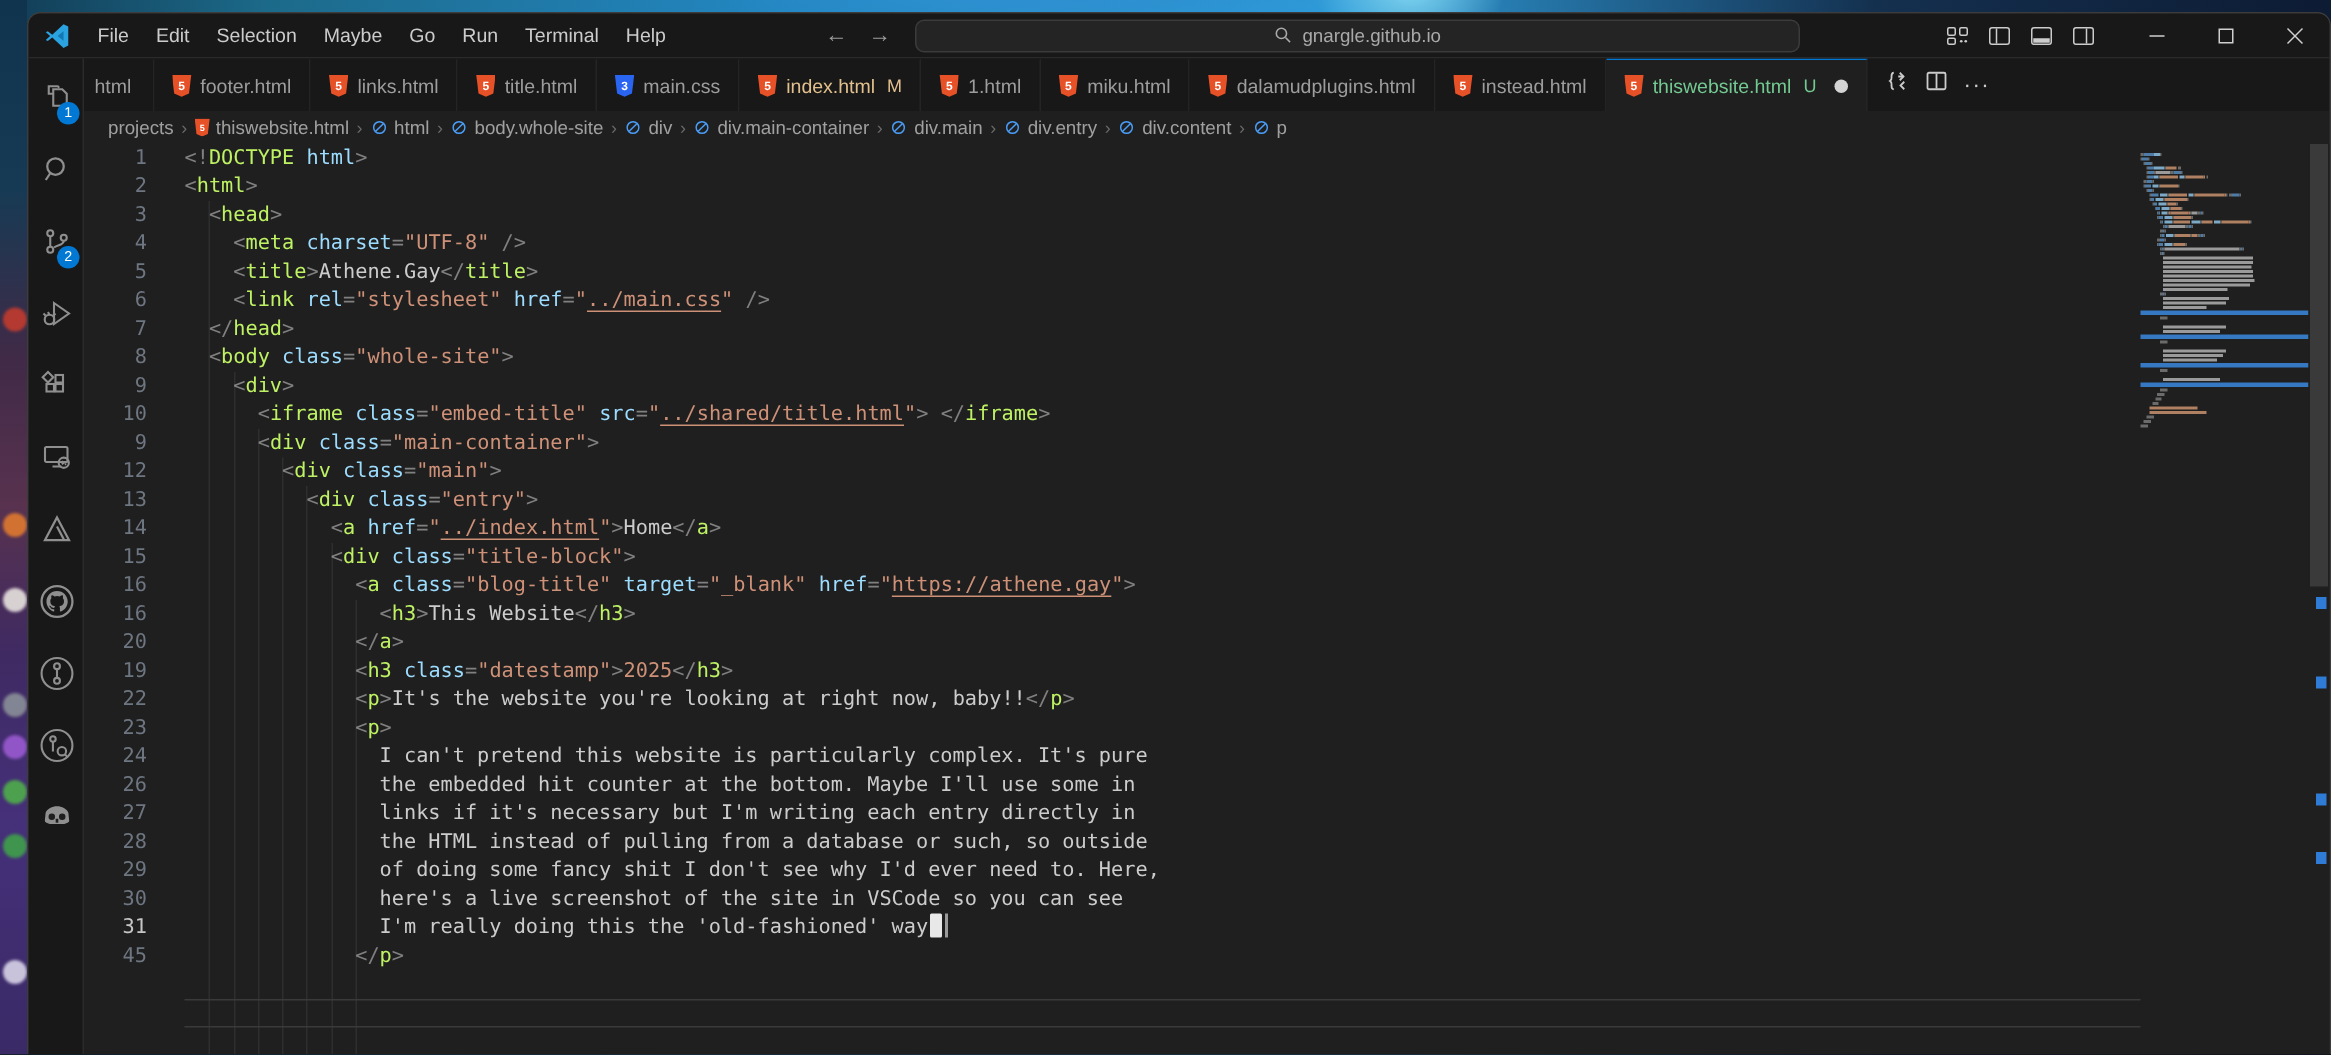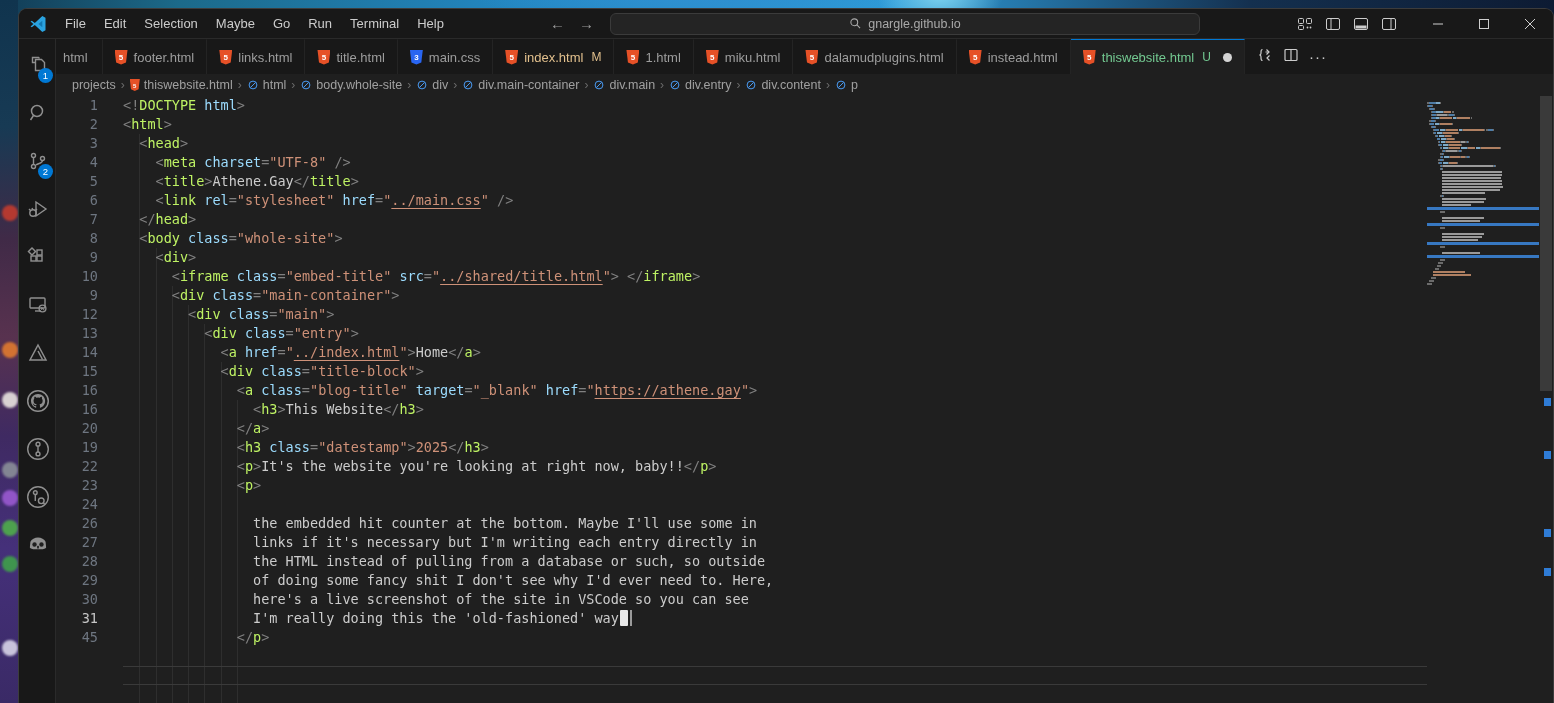--- a/index.html
+++ b/index.html
@@ -479,21 +479,21 @@
               <div class="line"><span class="ln">12</span><span><span class="tok-x">        </span><span class="tok-p">&lt;</span><span class="tok-t">div</span><span class="tok-x"> </span><span class="tok-a">class</span><span class="tok-p">=</span><span class="tok-s">"main"</span><span class="tok-p">&gt;</span></span></div>
               <div class="line"><span class="ln">13</span><span><span class="tok-x">          </span><span class="tok-p">&lt;</span><span class="tok-t">div</span><span class="tok-x"> </span><span class="tok-a">class</span><span class="tok-p">=</span><span class="tok-s">"entry"</span><span class="tok-p">&gt;</span></span></div>
               <div class="line"><span class="ln">14</span><span><span class="tok-x">            </span><span class="tok-p">&lt;</span><span class="tok-t">a</span><span class="tok-x"> </span><span class="tok-a">href</span><span class="tok-p">=</span><span class="tok-s">"</span><span class="tok-l">../index.html</span><span class="tok-s">"</span><span class="tok-p">&gt;</span><span class="tok-x">Home</span><span class="tok-p">&lt;/</span><span class="tok-t">a</span><span class="tok-p">&gt;</span></span></div>
               <div class="line"><span class="ln">15</span><span><span class="tok-x">            </span><span class="tok-p">&lt;</span><span class="tok-t">div</span><span class="tok-x"> </span><span class="tok-a">class</span><span class="tok-p">=</span><span class="tok-s">"title-block"</span><span class="tok-p">&gt;</span></span></div>
               <div class="line"><span class="ln">16</span><span><span class="tok-x">              </span><span class="tok-p">&lt;</span><span class="tok-t">a</span><span class="tok-x"> </span><span class="tok-a">class</span><span class="tok-p">=</span><span class="tok-s">"blog-title"</span><span class="tok-x"> </span><span class="tok-a">target</span><span class="tok-p">=</span><span class="tok-s">"_blank"</span><span class="tok-x"> </span><span class="tok-a">href</span><span class="tok-p">=</span><span class="tok-s">"</span><span class="tok-l">https://athene.gay</span><span class="tok-s">"</span><span class="tok-p">&gt;</span></span></div>
               <div class="line"><span class="ln">16</span><span><span class="tok-x">                </span><span class="tok-p">&lt;</span><span class="tok-t">h3</span><span class="tok-p">&gt;</span><span class="tok-x">This Website</span><span class="tok-p">&lt;/</span><span class="tok-t">h3</span><span class="tok-p">&gt;</span></span></div>
               <div class="line"><span class="ln">20</span><span><span class="tok-x">              </span><span class="tok-p">&lt;/</span><span class="tok-t">a</span><span class="tok-p">&gt;</span></span></div>
               <div class="line"><span class="ln">19</span><span><span class="tok-x">              </span><span class="tok-p">&lt;</span><span class="tok-t">h3</span><span class="tok-x"> </span><span class="tok-a">class</span><span class="tok-p">=</span><span class="tok-s">"datestamp"</span><span class="tok-p">&gt;</span><span class="tok-n">2025</span><span class="tok-p">&lt;/</span><span class="tok-t">h3</span><span class="tok-p">&gt;</span></span></div>
               <div class="line"><span class="ln">22</span><span><span class="tok-x">              </span><span class="tok-p">&lt;</span><span class="tok-t">p</span><span class="tok-p">&gt;</span><span class="tok-x">It's the website you're looking at right now, baby!!</span><span class="tok-p">&lt;/</span><span class="tok-t">p</span><span class="tok-p">&gt;</span></span></div>
               <div class="line"><span class="ln">23</span><span><span class="tok-x">              </span><span class="tok-p">&lt;</span><span class="tok-t">p</span><span class="tok-p">&gt;</span></span></div>
-              <div class="line"><span class="ln">24</span></div>
+              <div class="line"><span class="ln">24</span><span><span class="tok-x">                I can't pretend this website is particularly complex. It's pure</span></span></div>
               <div class="line"><span class="ln">26</span><span><span class="tok-x">                the embedded hit counter at the bottom. Maybe I'll use some in</span></span></div>
               <div class="line"><span class="ln">27</span><span><span class="tok-x">                links if it's necessary but I'm writing each entry directly in</span></span></div>
               <div class="line"><span class="ln">28</span><span><span class="tok-x">                the HTML instead of pulling from a database or such, so outside</span></span></div>
               <div class="line"><span class="ln">29</span><span><span class="tok-x">                of doing some fancy shit I don't see why I'd ever need to. Here,</span></span></div>
               <div class="line"><span class="ln">30</span><span><span class="tok-x">                here's a live screenshot of the site in VSCode so you can see</span></span></div>
               <div class="line cur"><span class="ln">31</span><span><span class="tok-x">                I'm really doing this the 'old-fashioned' way</span><span class="cursor-block"></span><span class="cursor-bar"></span></span></div>
               <div class="line"><span class="ln">45</span><span><span class="tok-x">              </span><span class="tok-p">&lt;/</span><span class="tok-t">p</span><span class="tok-p">&gt;</span></span></div>
               <div class="guide" style="left: 83.26px; top: 38px; height: 570px;"></div>
               <div class="guide" style="left: 99.52px; top: 152px; height: 456px;"></div>
               <div class="guide" style="left: 115.78px; top: 190px; height: 418px;"></div>

